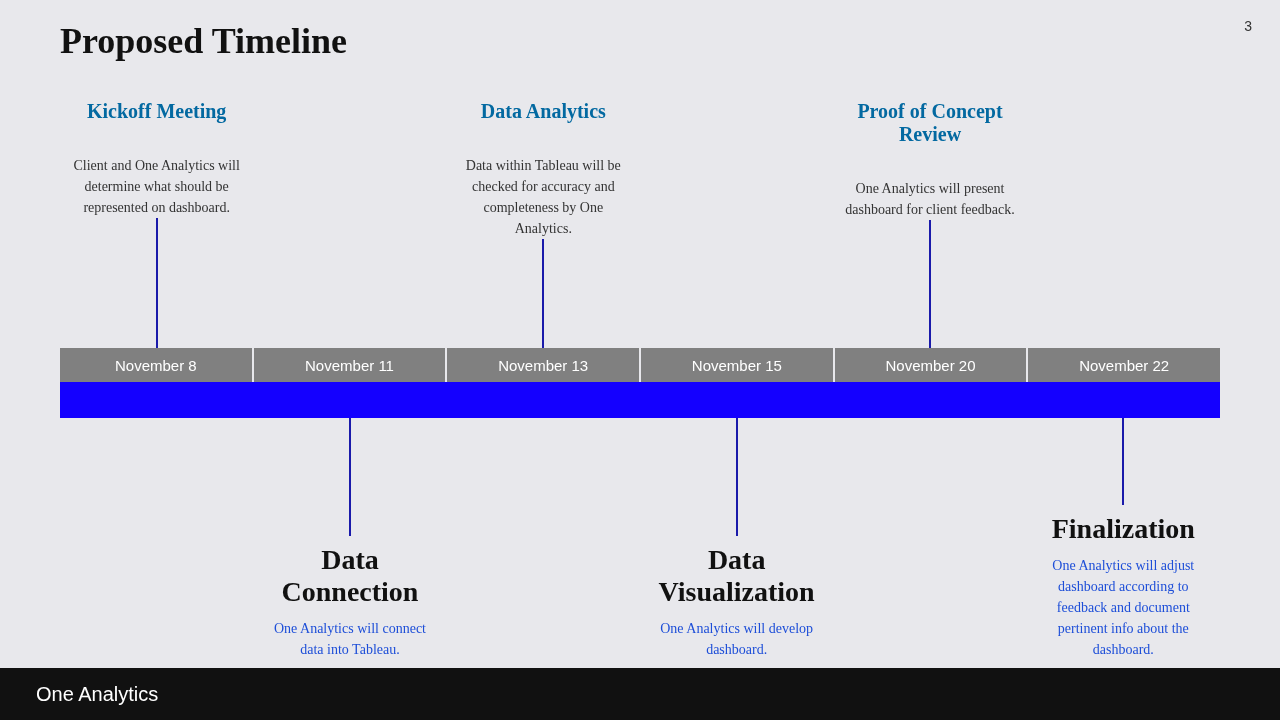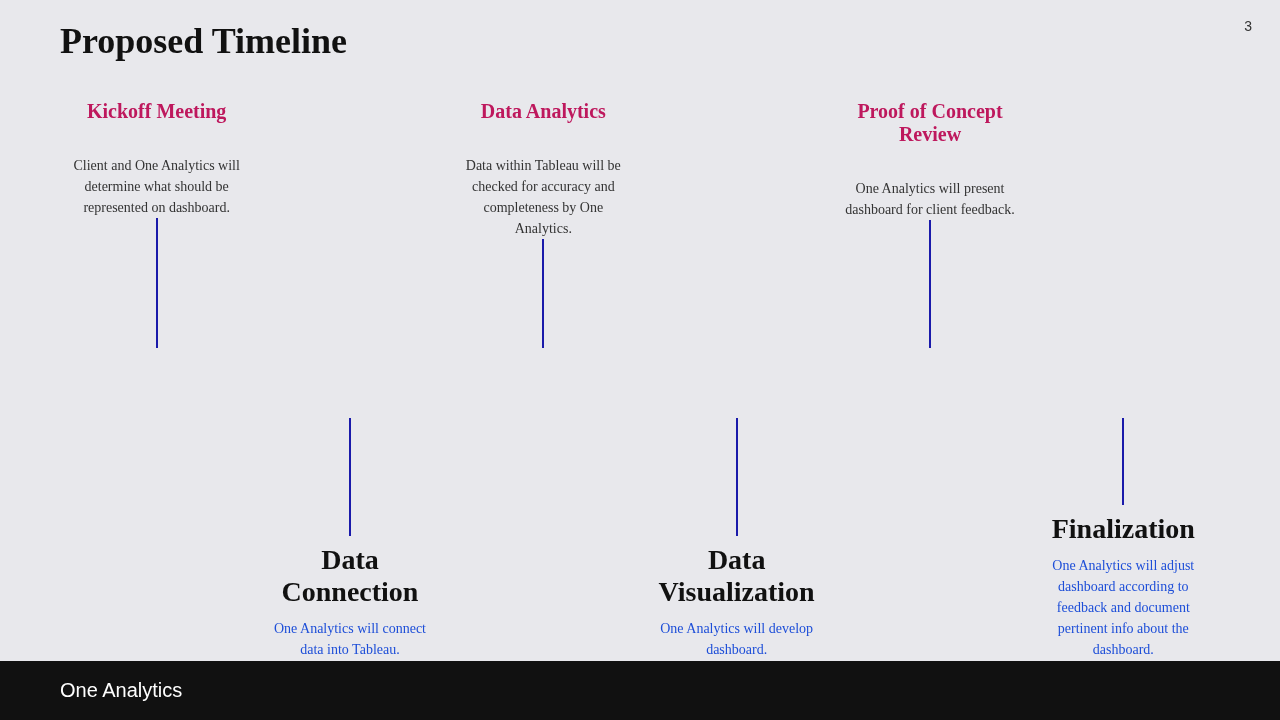--- a/index.html
+++ b/index.html
@@ -114,21 +114,21 @@
 
     .above-text {
       text-align: center;
       padding: 0 8px;
     }
 
     .above-title {
       font-size: 20px;
       font-weight: bold;
       font-family: Georgia, serif;
-      color: #be185d;
+      color: #0369a1;
       margin-bottom: 10px;
     }
 
     .above-desc {
       font-size: 14px;
       color: #333;
       line-height: 1.5;
       margin-top: 32px;
     }
 
@@ -168,25 +168,25 @@
       color: #1d4ed8;
       line-height: 1.5;
     }
 
     
     .footer {
       position: absolute;
       bottom: 0;
       left: 0;
       right: 0;
-      height: 59px;
+      height: 52px;
       background-color: #111111;
       display: flex;
       align-items: center;
-      padding-left: 60px;
+      padding-left: 36px;
     }
 
     .footer-text {
       color: white;
       font-size: 20px;
       font-family: Arial, sans-serif;
       font-weight: normal;
     }
   </style>
 </head>
@@ -227,20 +227,33 @@
         <div class="above-title">Proof of Concept Review</div>
         <div class="above-desc">One Analytics will present dashboard for client feedback.</div>
       </div>
       <div class="connector-line-down"></div>
     </div>
 
     <div class="above-item">
     </div>
   </div>
 
+  <div class="timeline-bar-row">
+
+    <div class="date-labels">
+      <div class="date-label">November 8</div>
+      <div class="date-label">November 11</div>
+      <div class="date-label">November 13</div>
+      <div class="date-label">November 15</div>
+      <div class="date-label">November 20</div>
+      <div class="date-label">November 22</div>
+    </div>
+
+    <div class="progress-bar"></div>
+  </div>
 
   <div class="below-items">
 
     <div class="below-item">
     </div>
 
     <div class="below-item">
       <div class="connector-line-up"></div>
       <div class="below-text">
         <div class="below-title">Data Connection</div>

